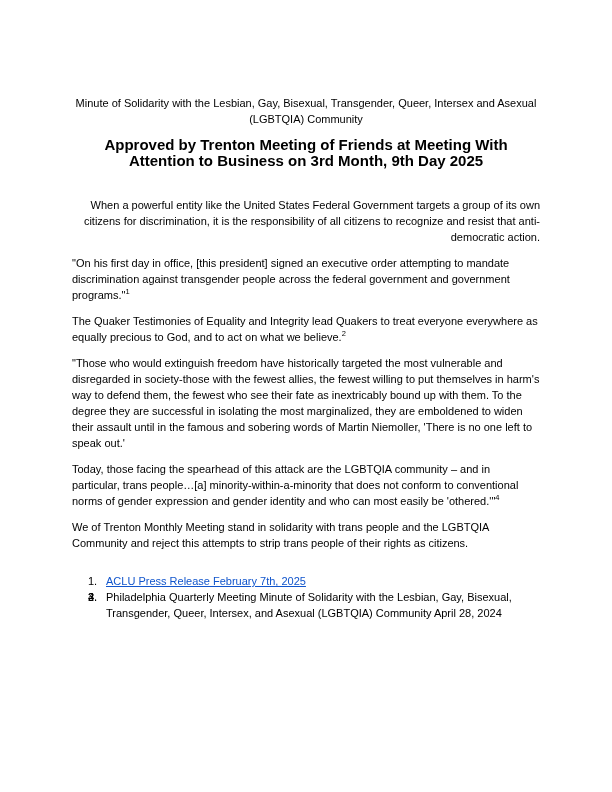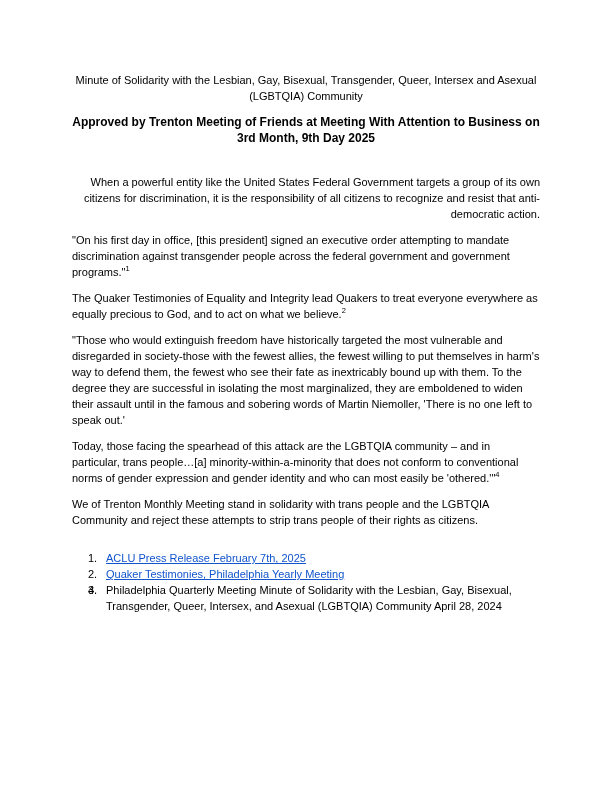--- a/index.html
+++ b/index.html
@@ -5,40 +5,40 @@
   html, body {
     margin: 0;
     padding: 0;
     background: #ffffff;
   }
   .page {
     position: relative;
     width: 612px;
     height: 792px;
     box-sizing: border-box;
-    padding: 72px 72px 0 72px;
+    padding: 95px 72px 0 72px;
     background: #ffffff;
     color: #000000;
     font-family: "Liberation Sans", "DejaVu Sans", sans-serif;
     font-size: 11px;
     line-height: 16px;
     overflow: hidden;
   }
   .doc-title {
     margin: 0;
     text-align: center;
     font-weight: normal;
     font-size: 11px;
     line-height: 16px;
   }
   .doc-approval {
     margin: 10px 0 0 0;
     text-align: center;
     font-weight: bold;
-    font-size: 12px;
+    font-size: 15px;
     line-height: 16px;
   }
   .doc-body {
     margin-top: 28px;
   }
   .doc-body p.body-para {
     margin: 10px 0 0 0;
   }
   .doc-body p.body-para:first-child {
     margin-top: 0;
@@ -78,22 +78,22 @@
   <p class="doc-title">Minute of Solidarity with the Lesbian, Gay, Bisexual, Transgender, Queer, Intersex and Asexual (LGBTQIA) Community</p>
 
   <p class="doc-approval">Approved by Trenton Meeting of Friends at Meeting With Attention to Business on 3rd Month, 9th Day 2025</p>
 
   <div class="doc-body" id="doc-body">
       <p class="body-para">When a powerful entity like the United States Federal Government targets a group of its own citizens for discrimination, it is the responsibility of all citizens to recognize and resist that anti-democratic action.</p>
       <p class="body-para">"On his first day in office, [this president] signed an executive order attempting to mandate discrimination against transgender people across the federal government and government programs."<sup class="fn-ref">1</sup></p>
       <p class="body-para">The Quaker Testimonies of Equality and Integrity lead Quakers to treat everyone everywhere as equally precious to God, and to act on what we believe.<sup class="fn-ref">2</sup></p>
       <p class="body-para">"Those who would extinguish freedom have historically targeted the most vulnerable and disregarded in society-those with the fewest allies, the fewest willing to put themselves in harm's way to defend them, the fewest who see their fate as inextricably bound up with them. To the degree they are successful in isolating the most marginalized, they are emboldened to widen their assault until in the famous and sobering words of Martin Niemoller, 'There is no one left to speak out.'</p>
       <p class="body-para">Today, those facing the spearhead of this attack are the LGBTQIA community – and in particular, trans people…[a] minority-within-a-minority that does not conform to conventional norms of gender expression and gender identity and who can most easily be 'othered.'"<sup class="fn-ref">4</sup></p>
-      <p class="body-para">We of Trenton Monthly Meeting stand in solidarity with trans people and the LGBTQIA Community and reject these attempts to strip trans people of their rights as citizens.</p>
+      <p class="body-para">We of Trenton Monthly Meeting stand in solidarity with trans people and the LGBTQIA Community and reject this attempts to strip trans people of their rights as citizens.</p>
     </div>
 
   <ol class="footnotes" id="footnote-list">
       <li><span class="fn-num">1.</span><a class="fn-link">ACLU Press Release February 7th, 2025</a></li>
-      <li><span class="fn-num">2.</span><a class="fn-link">Quaker Testimonies, Philadelphia Yearly Meeting</a></li>
+      <li><span class="fn-num">2.</span></li>
       <li><span class="fn-num">3.</span></li>
       <li><span class="fn-num">4.</span><span>Philadelphia Quarterly Meeting Minute of Solidarity with the Lesbian, Gay, Bisexual, Transgender, Queer, Intersex, and Asexual (LGBTQIA) Community April 28, 2024</span></li>
     </ol>
 </div>
 
 </body></html>

